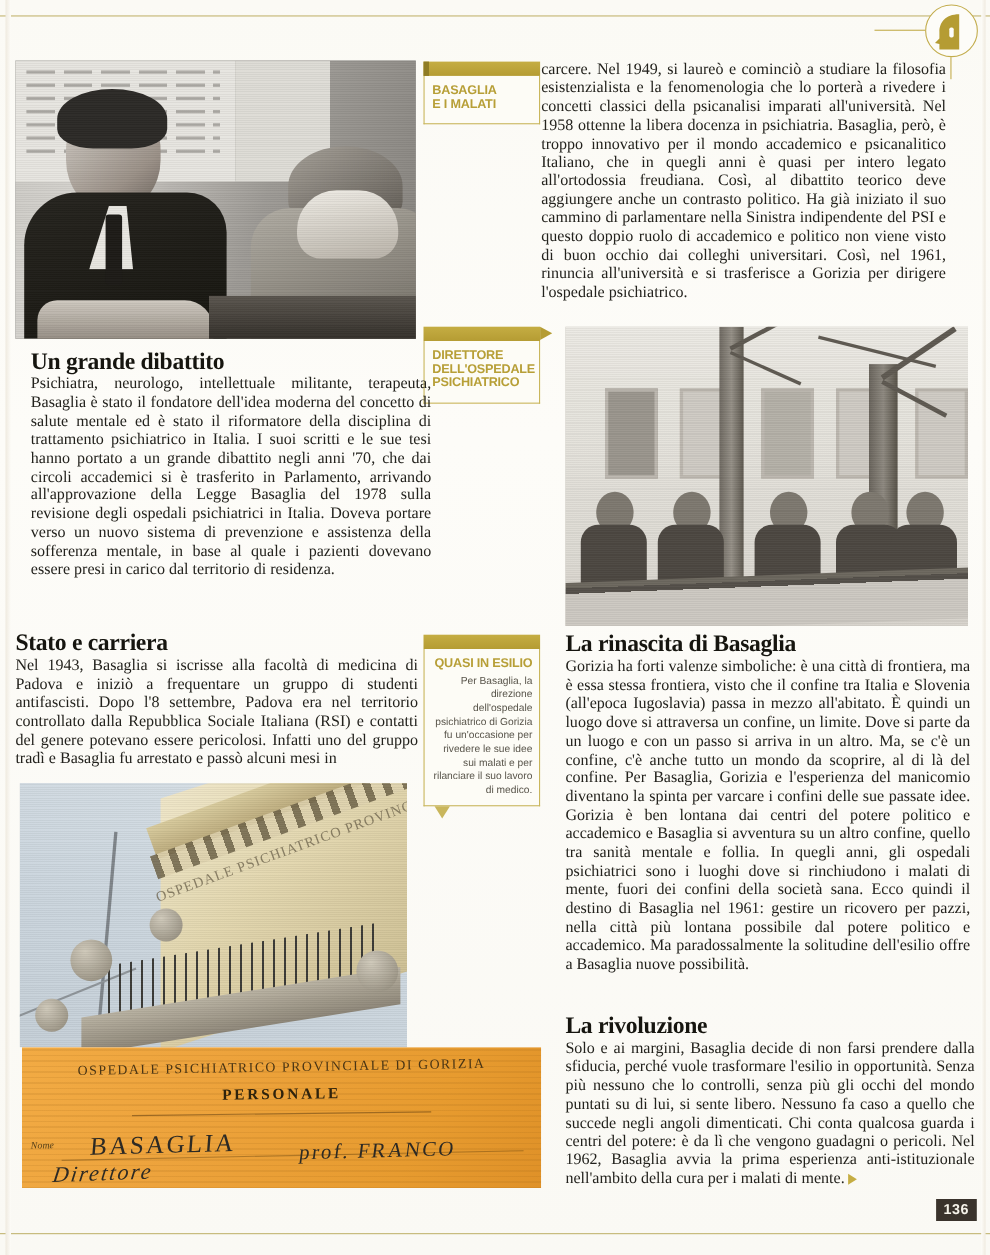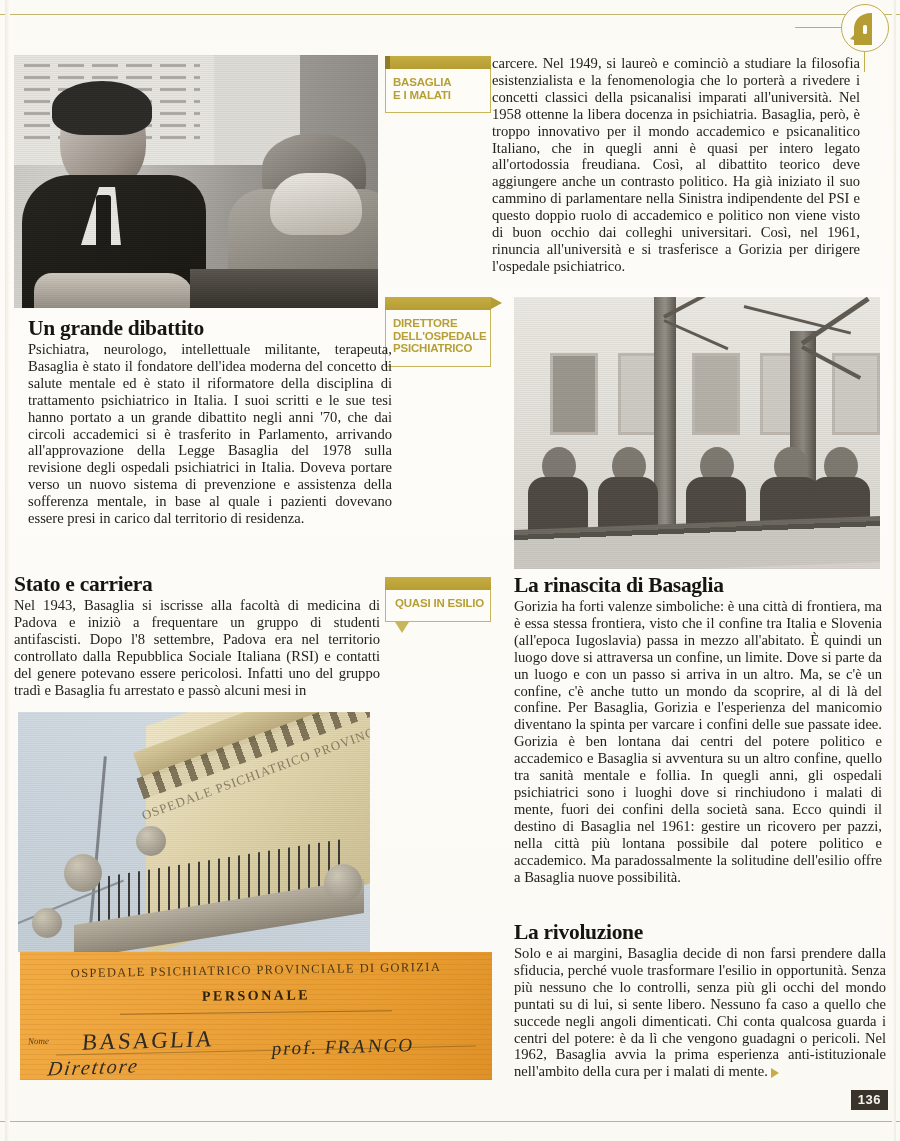--- a/index.html
+++ b/index.html
@@ -448,20 +448,21 @@
     <div class="cap arrow-right"></div>
     <div class="body">
       <h4><span>DIRETTORE</span><br><span>DELL'OSPEDALE</span><br><span>PSICHIATRICO</span></h4>
     </div>
   </div>
 
   <div class="sidebox" id="side-esilio">
     <div class="cap"></div>
     <div class="body">
       <h4>QUASI IN ESILIO</h4>
+      <p>Per Basaglia, la direzione dell'ospedale psichiatrico di Gorizia fu un'occasione per rivedere le sue idee sui malati e per rilanciare il suo lavoro di medico.</p>
     </div>
     <div class="tail-down"></div>
   </div>
 
   <div class="photo" id="photo-patients">
     <div class="sky"></div>
     <div class="facade"></div>
     <div class="win w1"></div>
       <div class="win w2"></div>
       <div class="win w3"></div>

